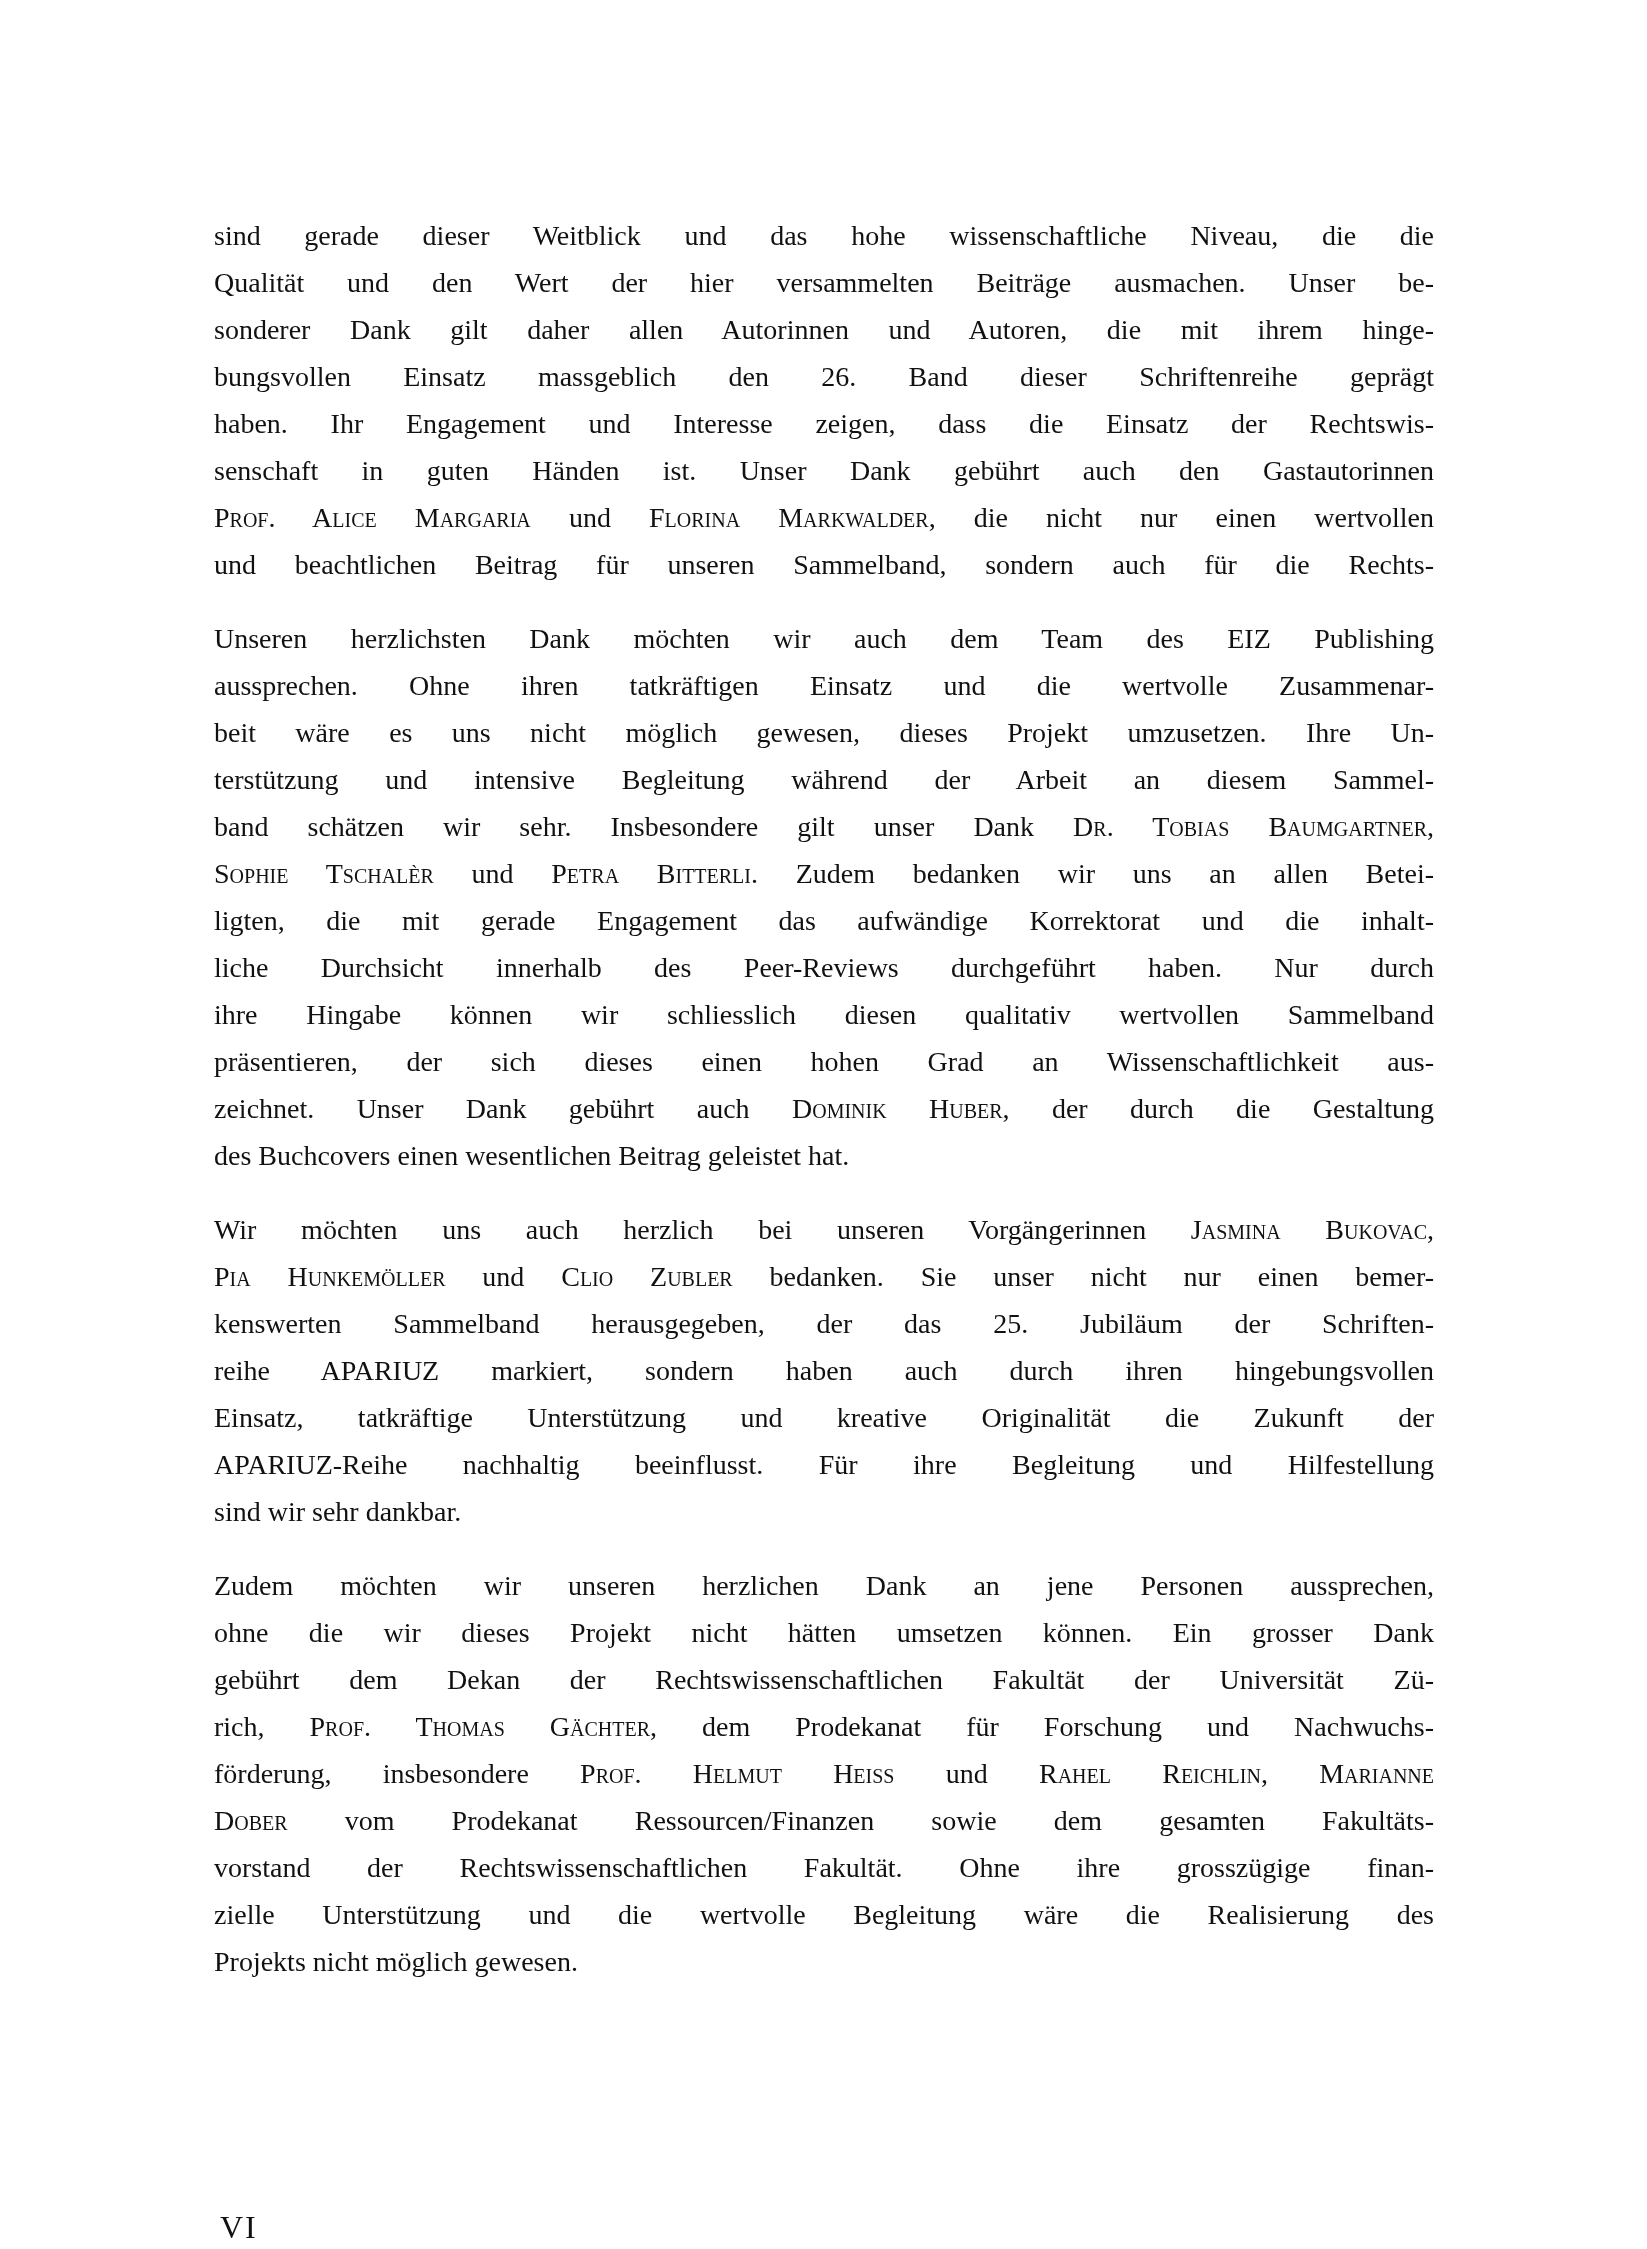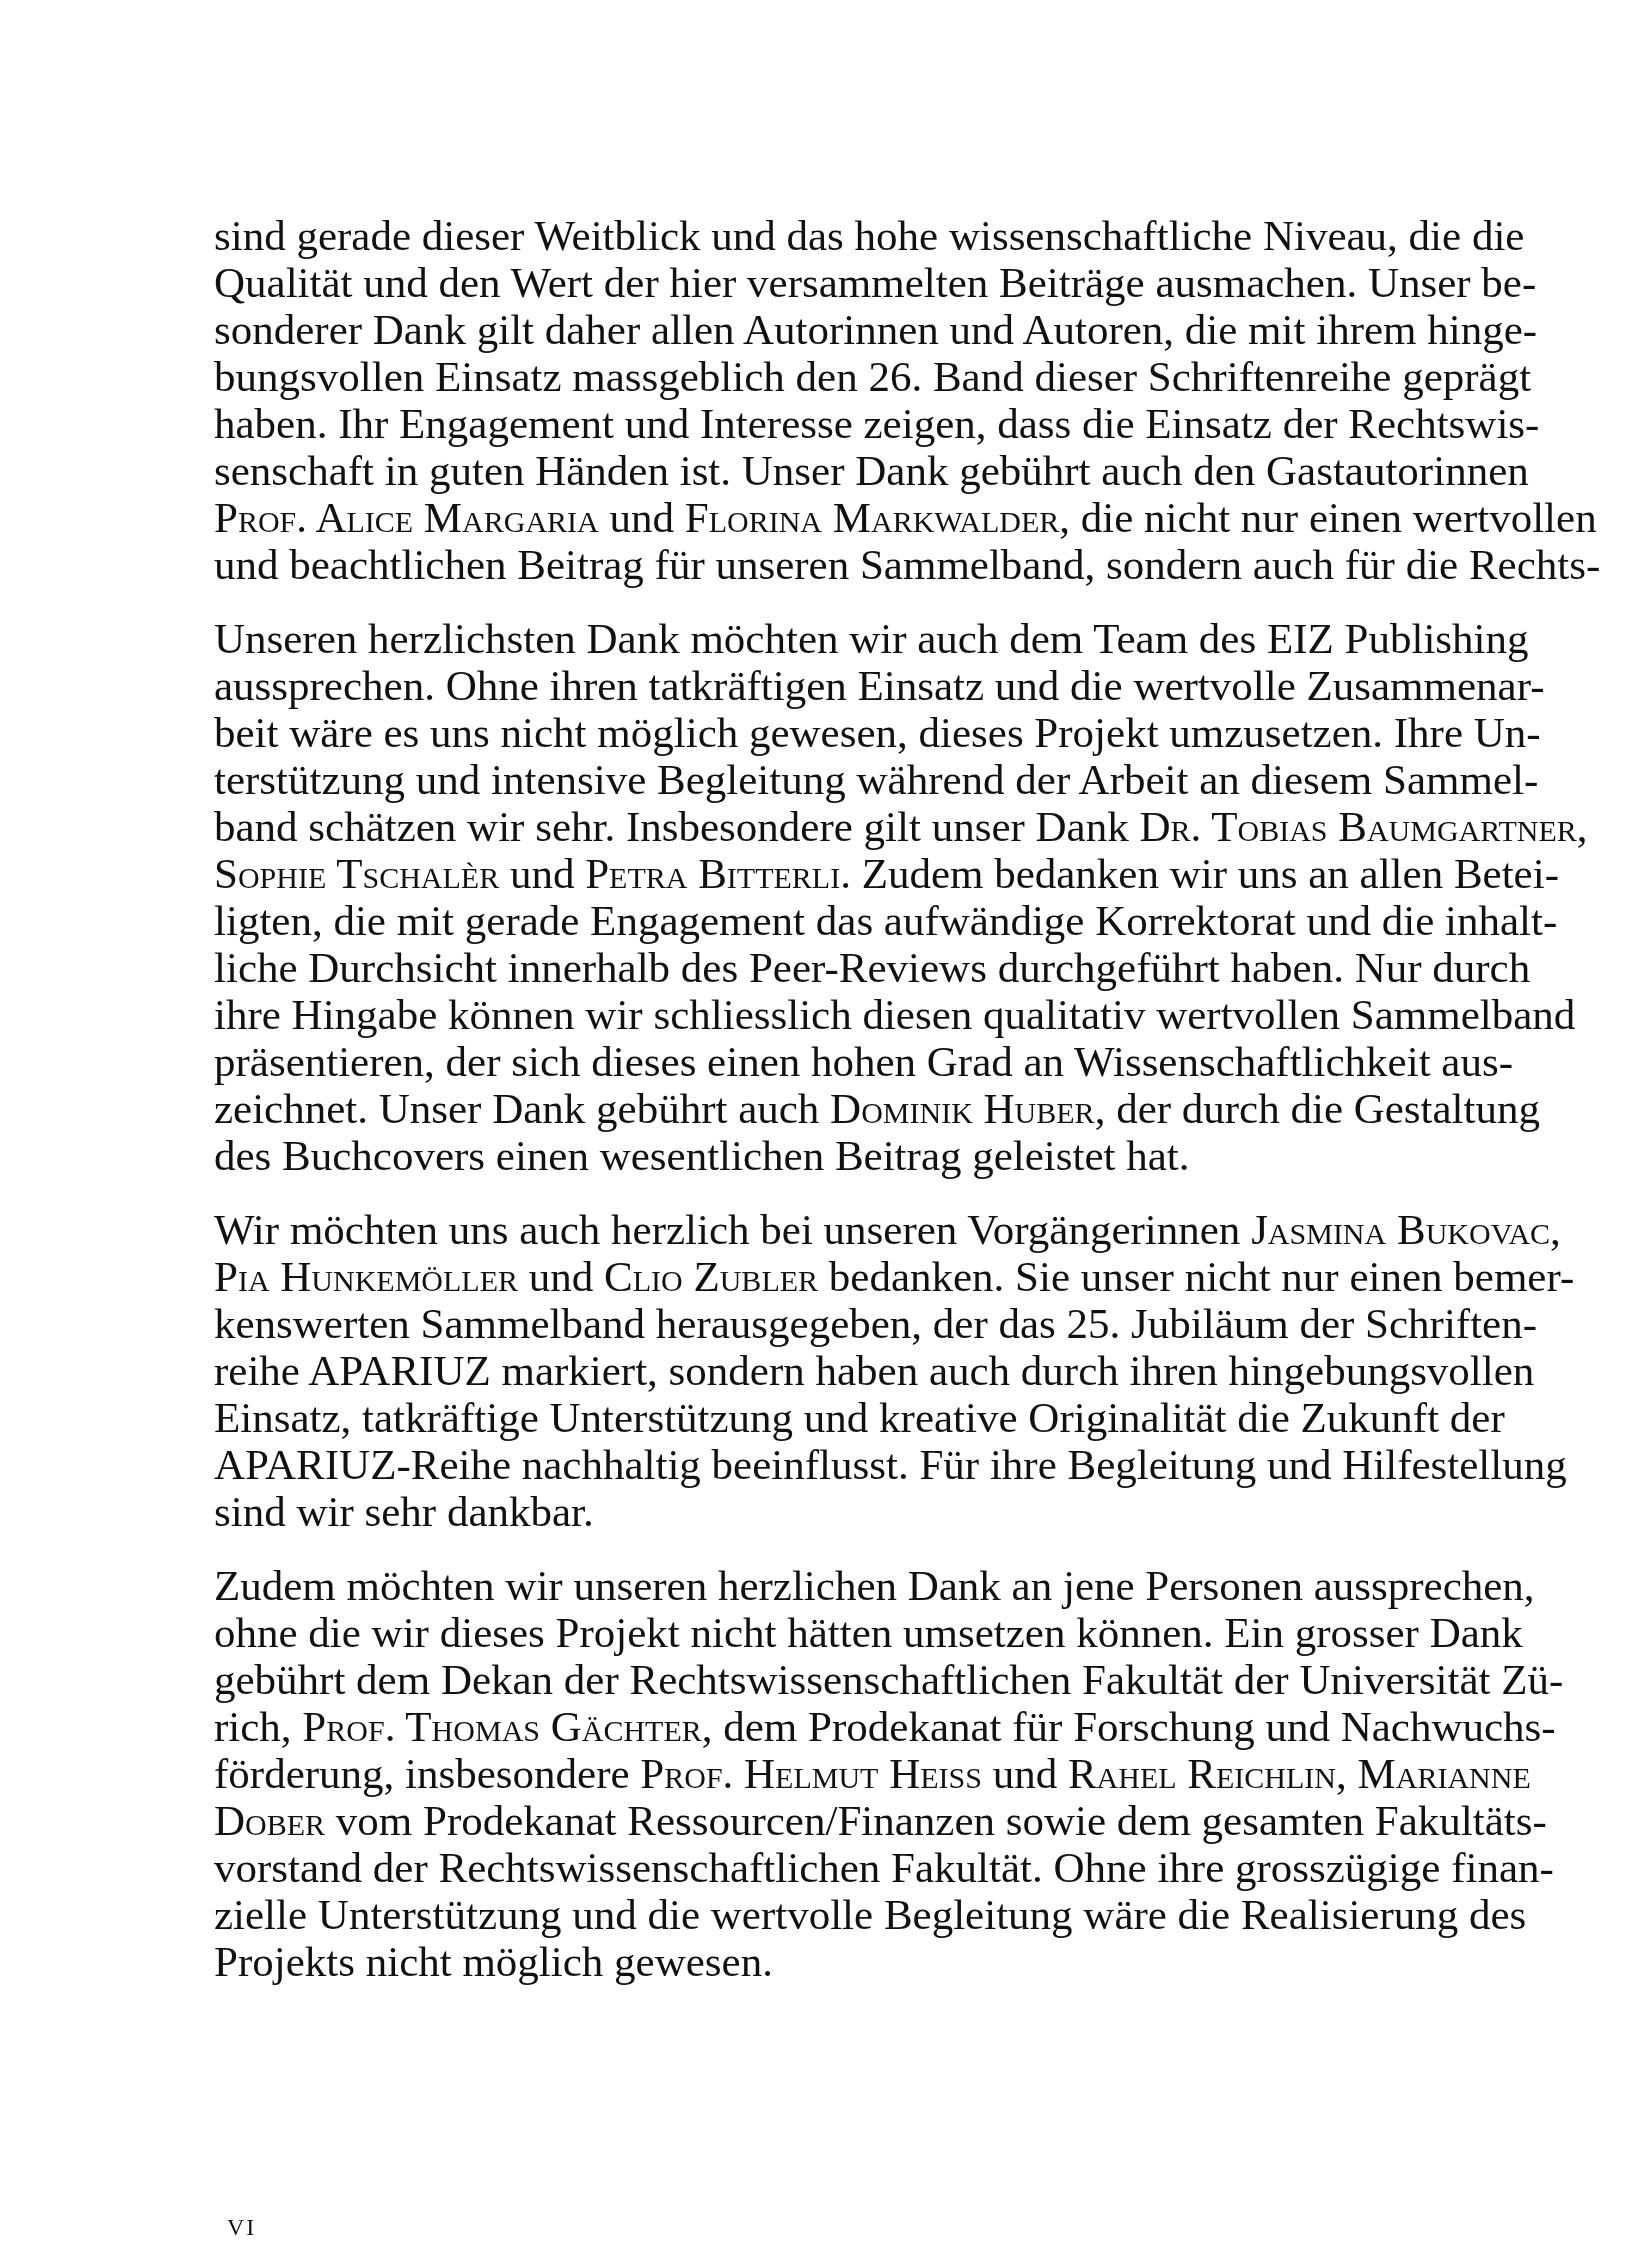--- a/index.html
+++ b/index.html
@@ -4,33 +4,33 @@
 <style>
   html, body { margin: 0; padding: 0; background: #ffffff; }
   body { width: 1647px; height: 2392px; position: relative; overflow: hidden; }
   .page {
     position: absolute; left: 0; top: 0; width: 1647px; height: 2392px;
     background: #ffffff;
   }
   .textblock {
     position: absolute; left: 214px; top: 212px; width: 1220px;
     font-family: "Liberation Serif", "DejaVu Serif", serif;
-    font-size: 43px; line-height: 47px; color: #111111;
+    font-size: 28px; line-height: 47px; color: #111111;
   }
   .para { margin: 0 0 27px 0; }
   .line {
     display: block; white-space: nowrap; height: 47px;
     text-align: justify; text-align-last: justify;
   }
   .line.last { text-align: left; text-align-last: left; }
   .sc { font-variant: small-caps; }
   .pagenum {
-    position: absolute; left: 227px; top: 2207px;
+    position: absolute; left: 220px; top: 2207px;
     font-family: "Liberation Serif", "DejaVu Serif", serif;
-    font-size: 24px; line-height: 40px; color: #111111; letter-spacing: 1.8px;
+    font-size: 32px; line-height: 40px; color: #111111; letter-spacing: 1.8px;
   }
 </style>
 </head>
 <body>
 
 <div class="page">
   <div class="textblock" id="textblock">
       <div class="para">
         <span class="line"><span>sind gerade dieser Weitblick und das hohe wissenschaftliche Niveau, die die</span></span>
         <span class="line"><span>Qualität und den Wert der hier versammelten Beiträge ausmachen. Unser be-</span></span>

